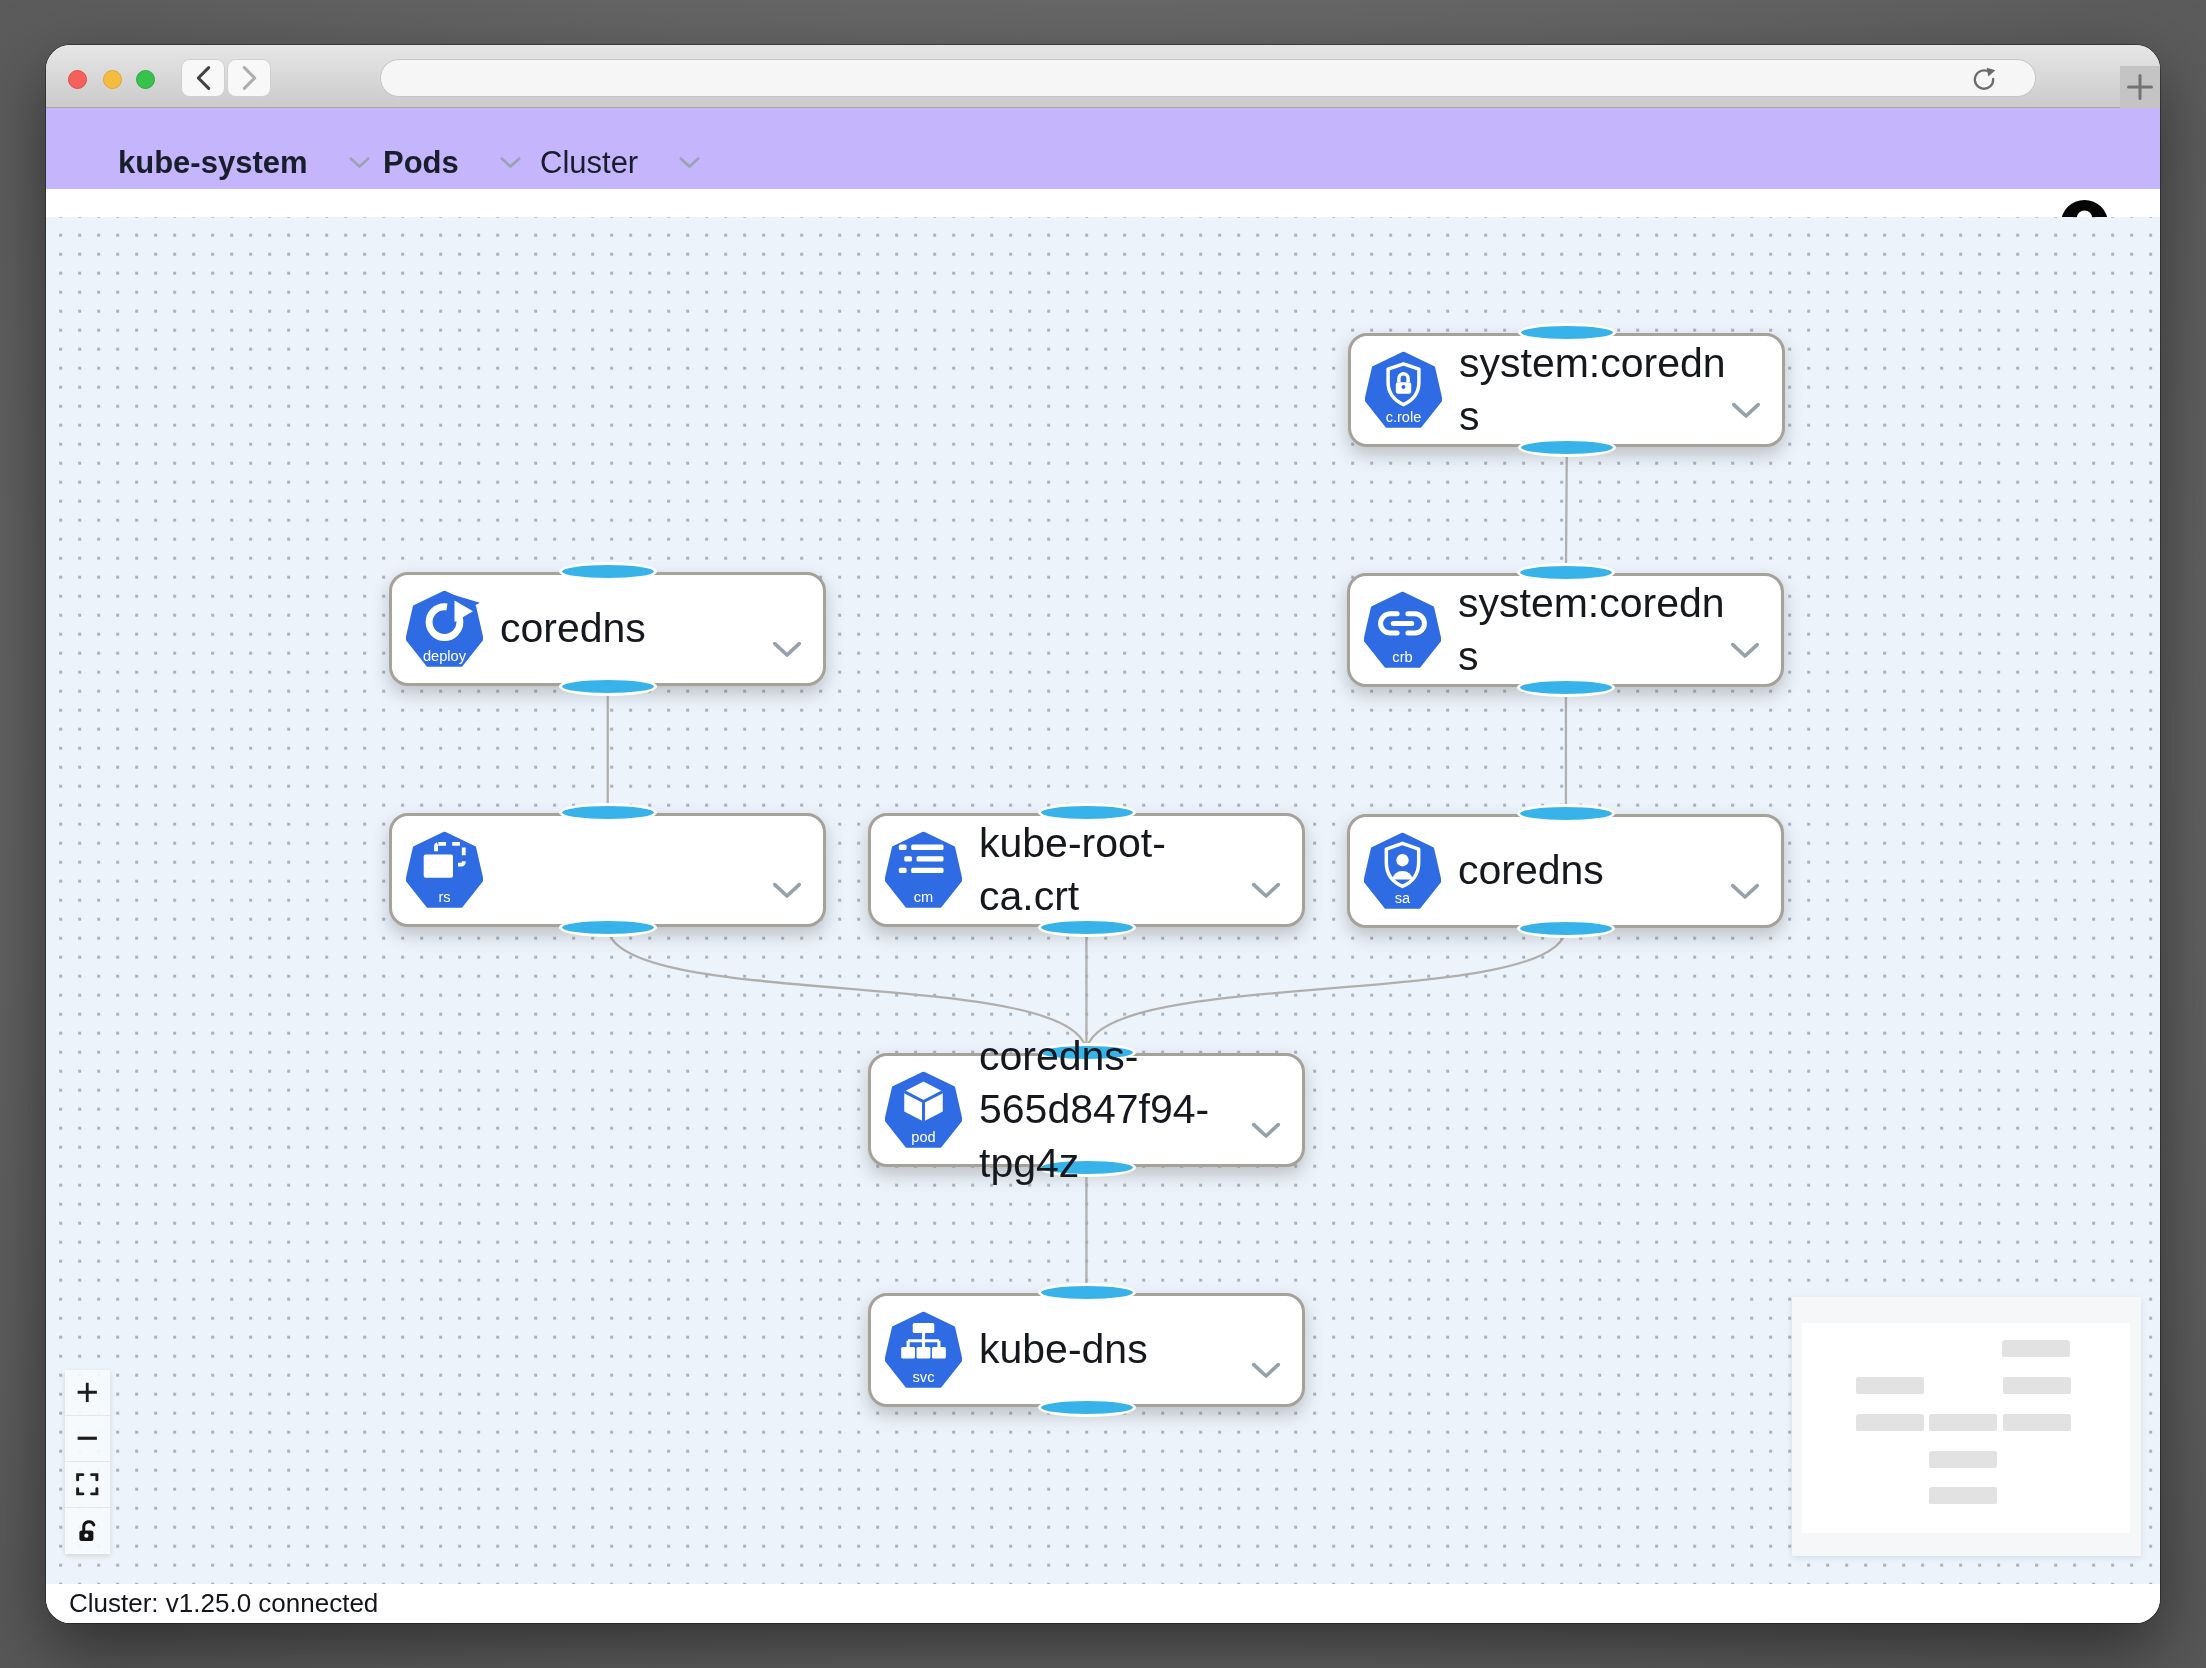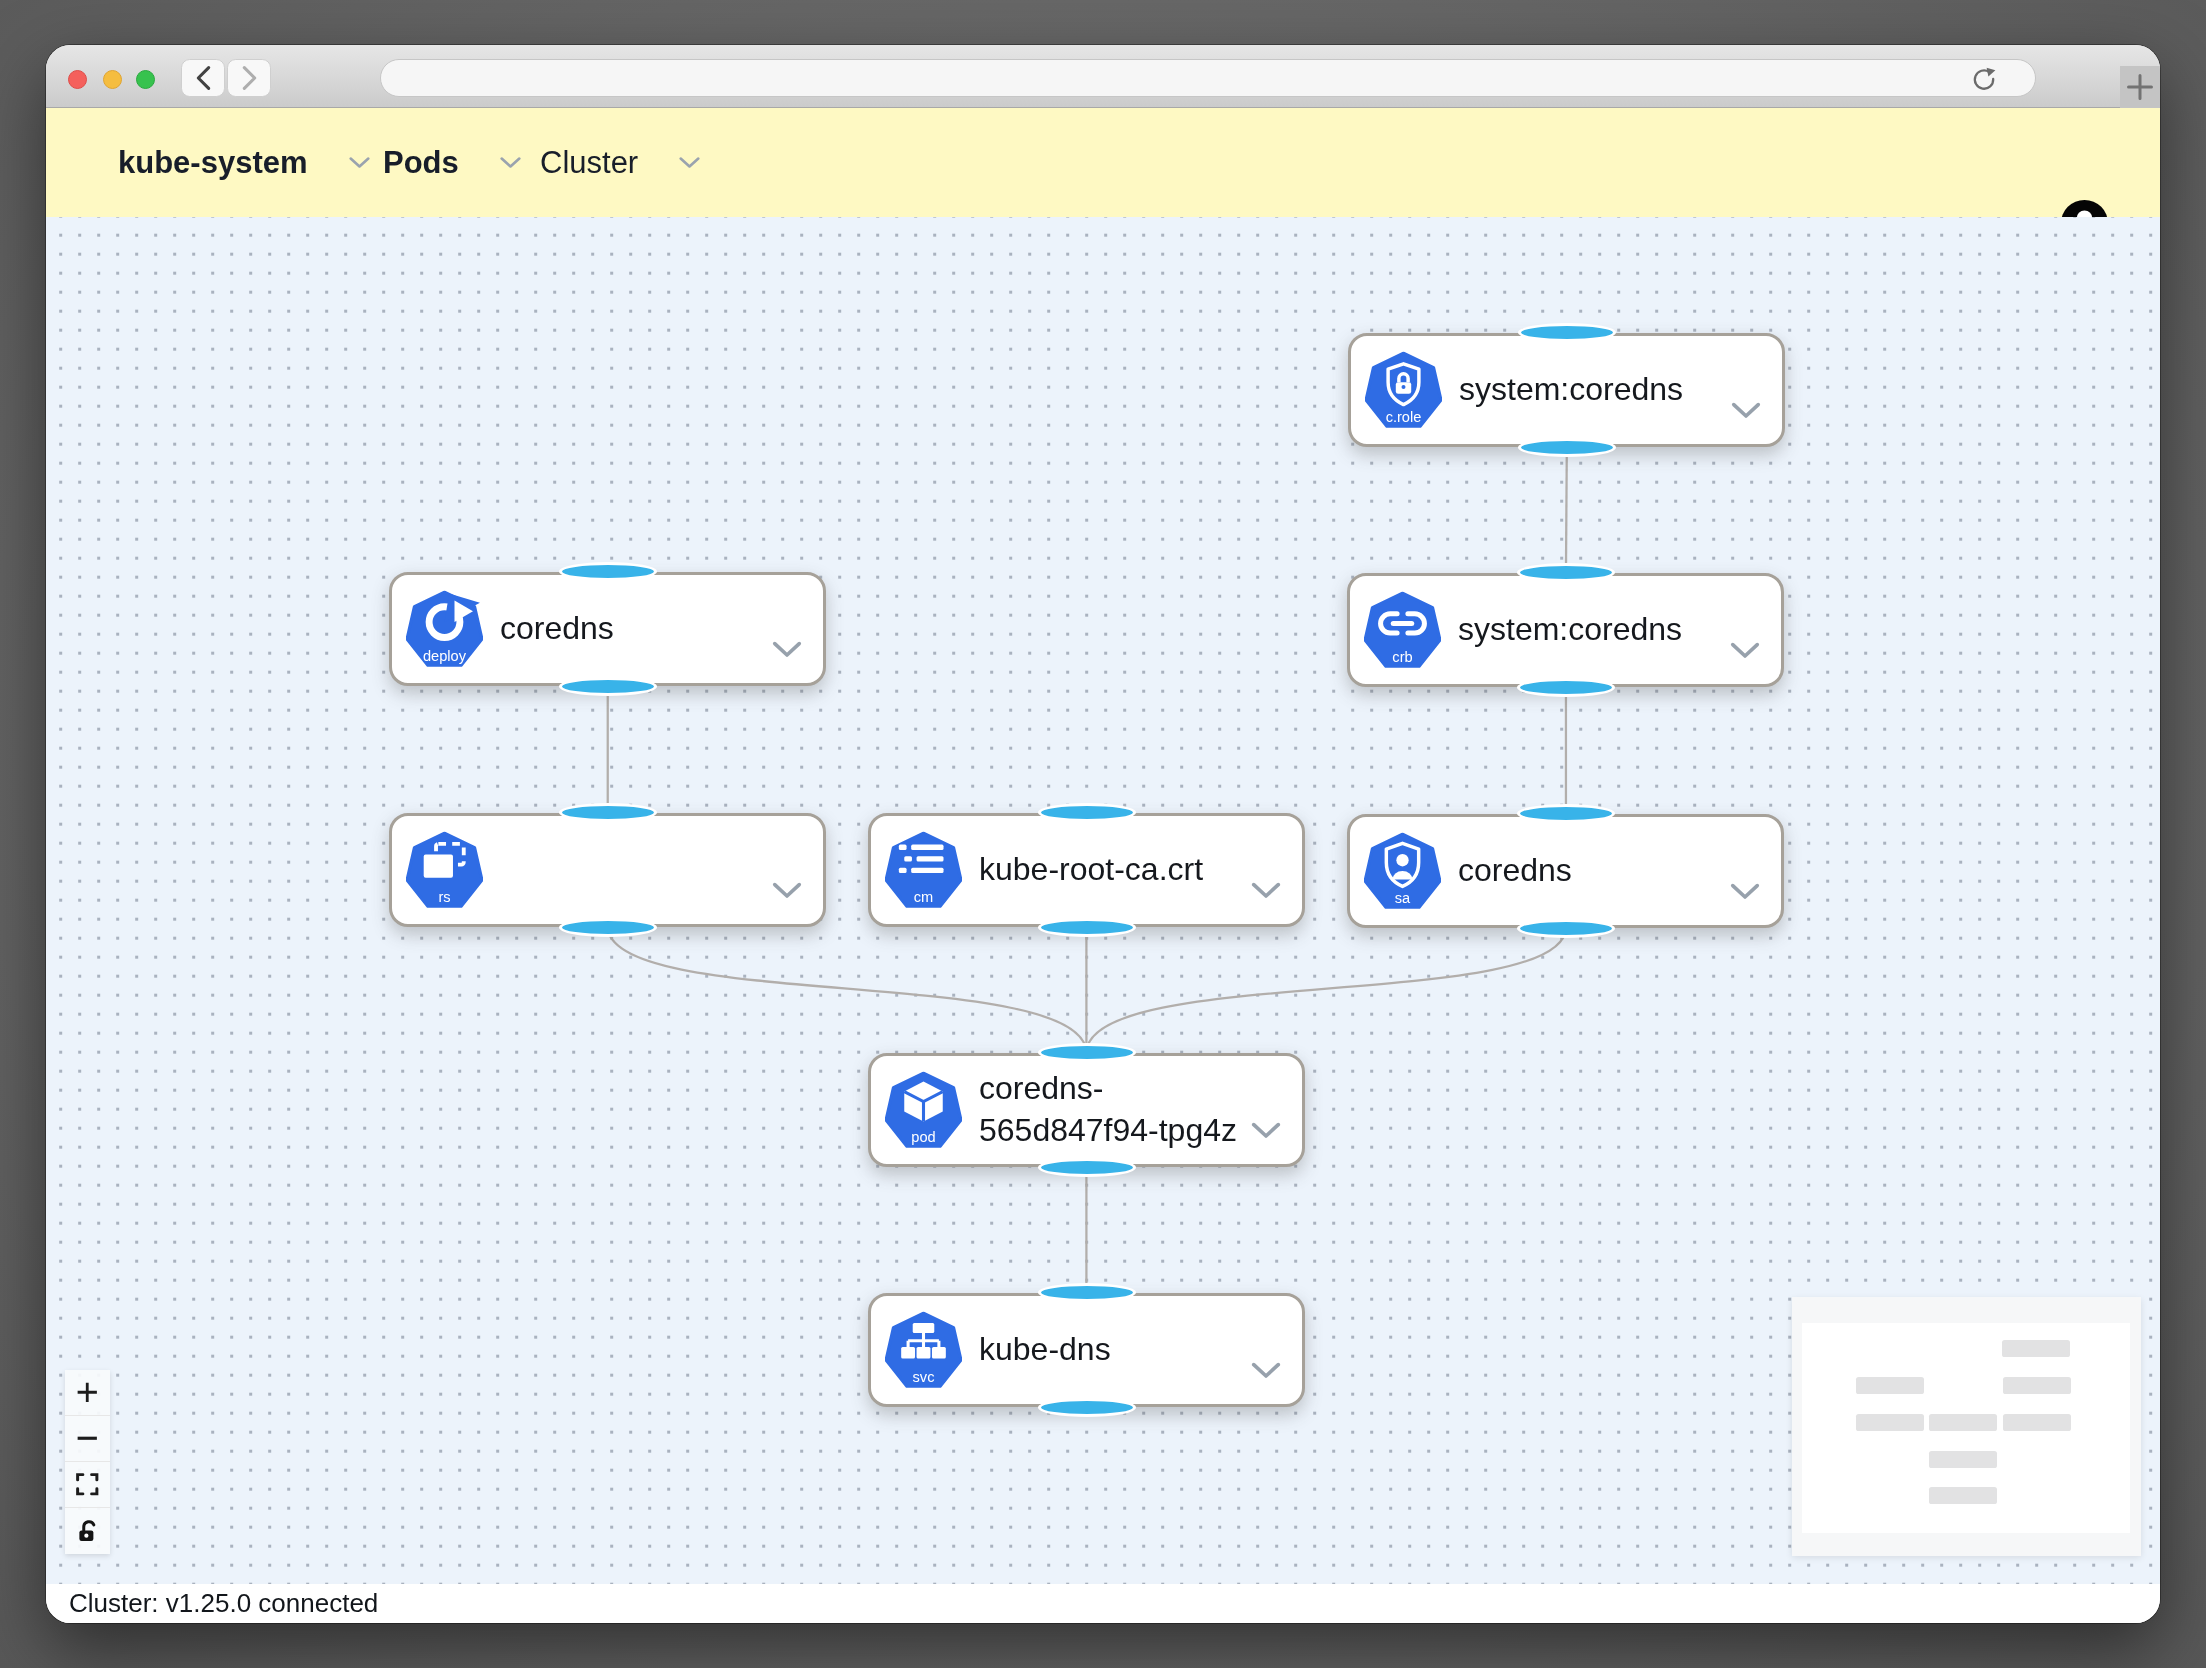--- a/index.html
+++ b/index.html
@@ -33,21 +33,21 @@
   .urlbar {
     position:absolute; left:334px; top:14px; width:1656px; height:38px;
     background:#f6f6f6; border:0.9px solid #c6c6c6; border-radius:19px;
   }
   .reload { position:absolute; right:37px; top:5.2px; }
   .newtab {
     position:absolute; right:0; top:21px; width:40px; height:42px;
     background:#c4c4c4; display:flex; align-items:center; justify-content:center;
   }
   
-  .appbar { position:absolute; left:0; top:63px; width:100%; height:109px; background:#fef9c3; }
+  .appbar { position:absolute; left:0; top:63px; width:100%; height:81px; background:#c4b5fd; }
   .ddl { position:absolute; top:0; height:109px; display:flex; align-items:center; gap:0;
          font-size:31px; color:#181e2a; cursor:default; }
   .ddl .lbl.b { font-weight:700; }
   .searchbox {
     position:absolute; left:1386px; top:25px; width:560px; height:59px;
     border:1.7px solid #d9dee6; border-radius:12.2px; background:#fff;
     display:flex; align-items:center; padding-left:17.5px;
   }
   .searchbox input {
     border:none; outline:none; font-size:29px; color:#333; width:454px;
@@ -66,21 +66,21 @@
   .edges path { stroke:#b2aeab; stroke-width:2.6; fill:none; }
   
   .node {
     position:absolute; width:437px; height:114px; background:#fff;
     border:3.5px solid #a6a199; border-radius:19px;
     box-shadow:0 7.9px 17.5px rgba(70,70,70,.28);
   }
   .node .kicon { position:absolute; left:14px; top:50%; transform:translateY(-50%); width:77px; height:77px; }
   .node .nlabel {
     position:absolute; left:108px; top:50%; transform:translateY(-50%);
-    font-size:32px; line-height:1.3; color:#15181d; max-width:279px; word-wrap:break-word;
+    font-size:41px; line-height:1.3; color:#15181d; max-width:279px; word-wrap:break-word;
   }
   .node .ncaret { position:absolute; right:21px; bottom:24.5px; }
   .port {
     position:absolute; left:50%; transform:translateX(-50%);
     width:98px; height:19px; background:#38b3e9;
     border:3.5px solid #fff; border-radius:50%;
   }
   .port.pt { top:-13px; } .port.pb { bottom:-13px; }
   
   .zoomctl {

